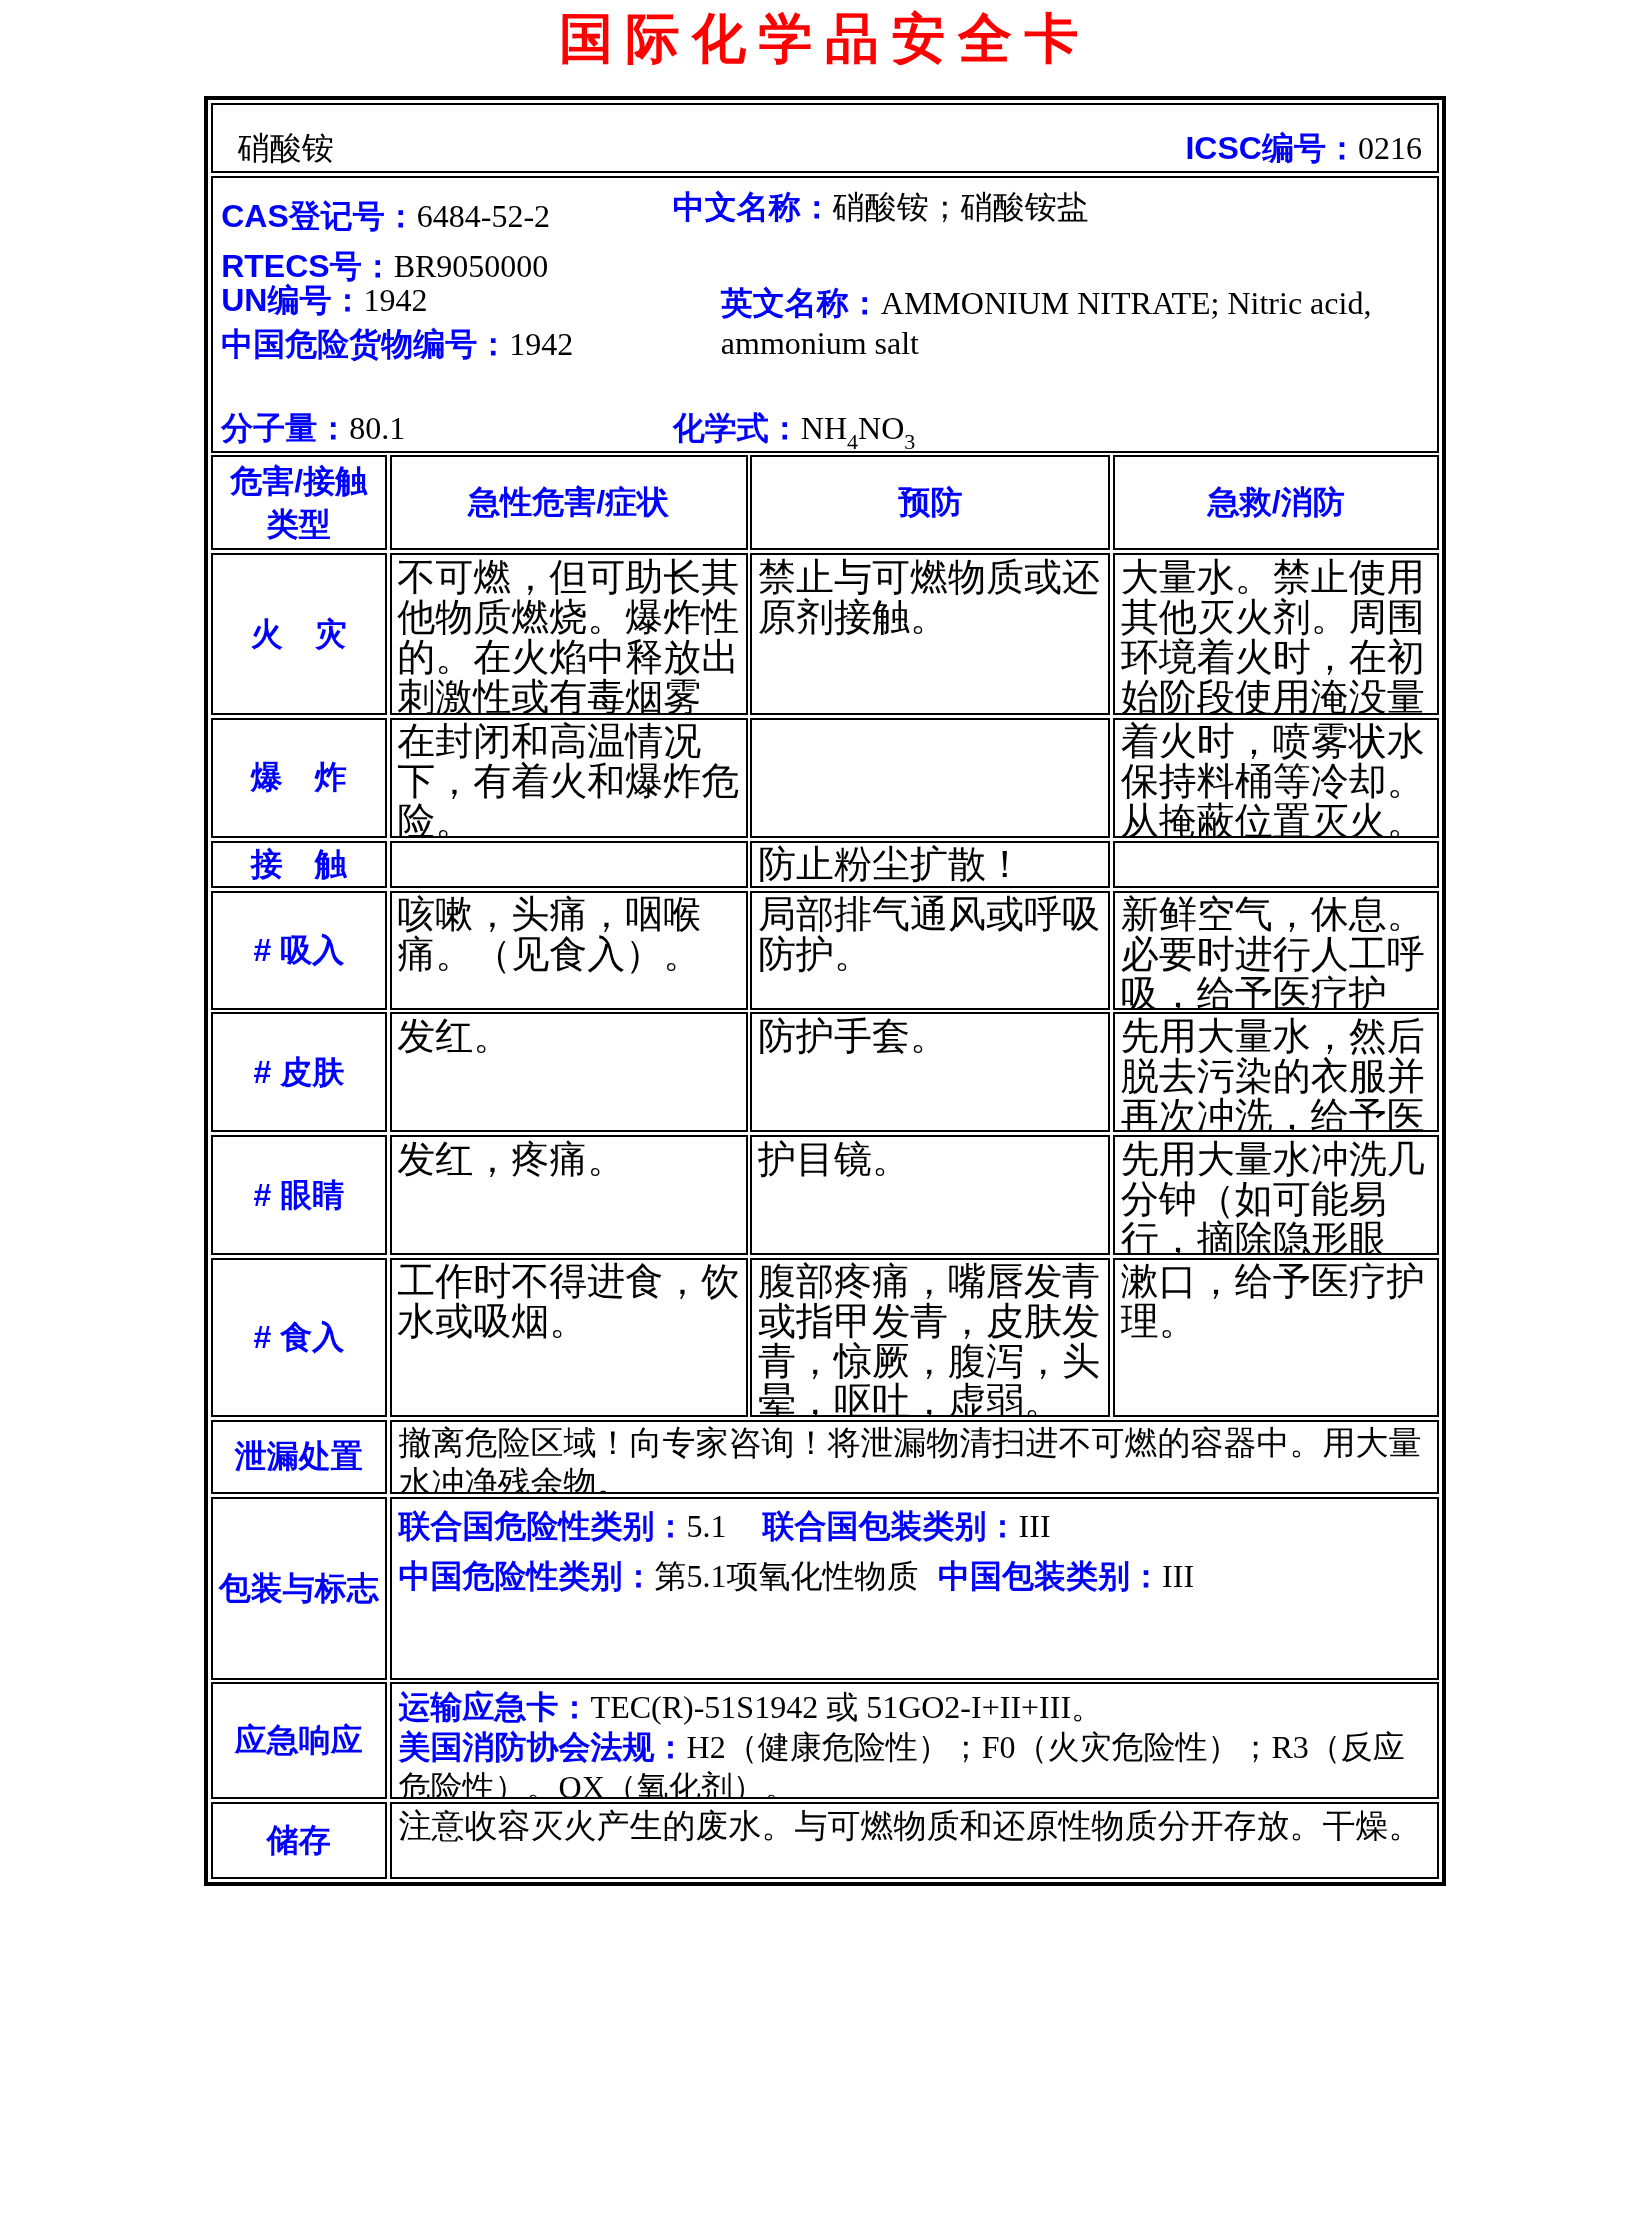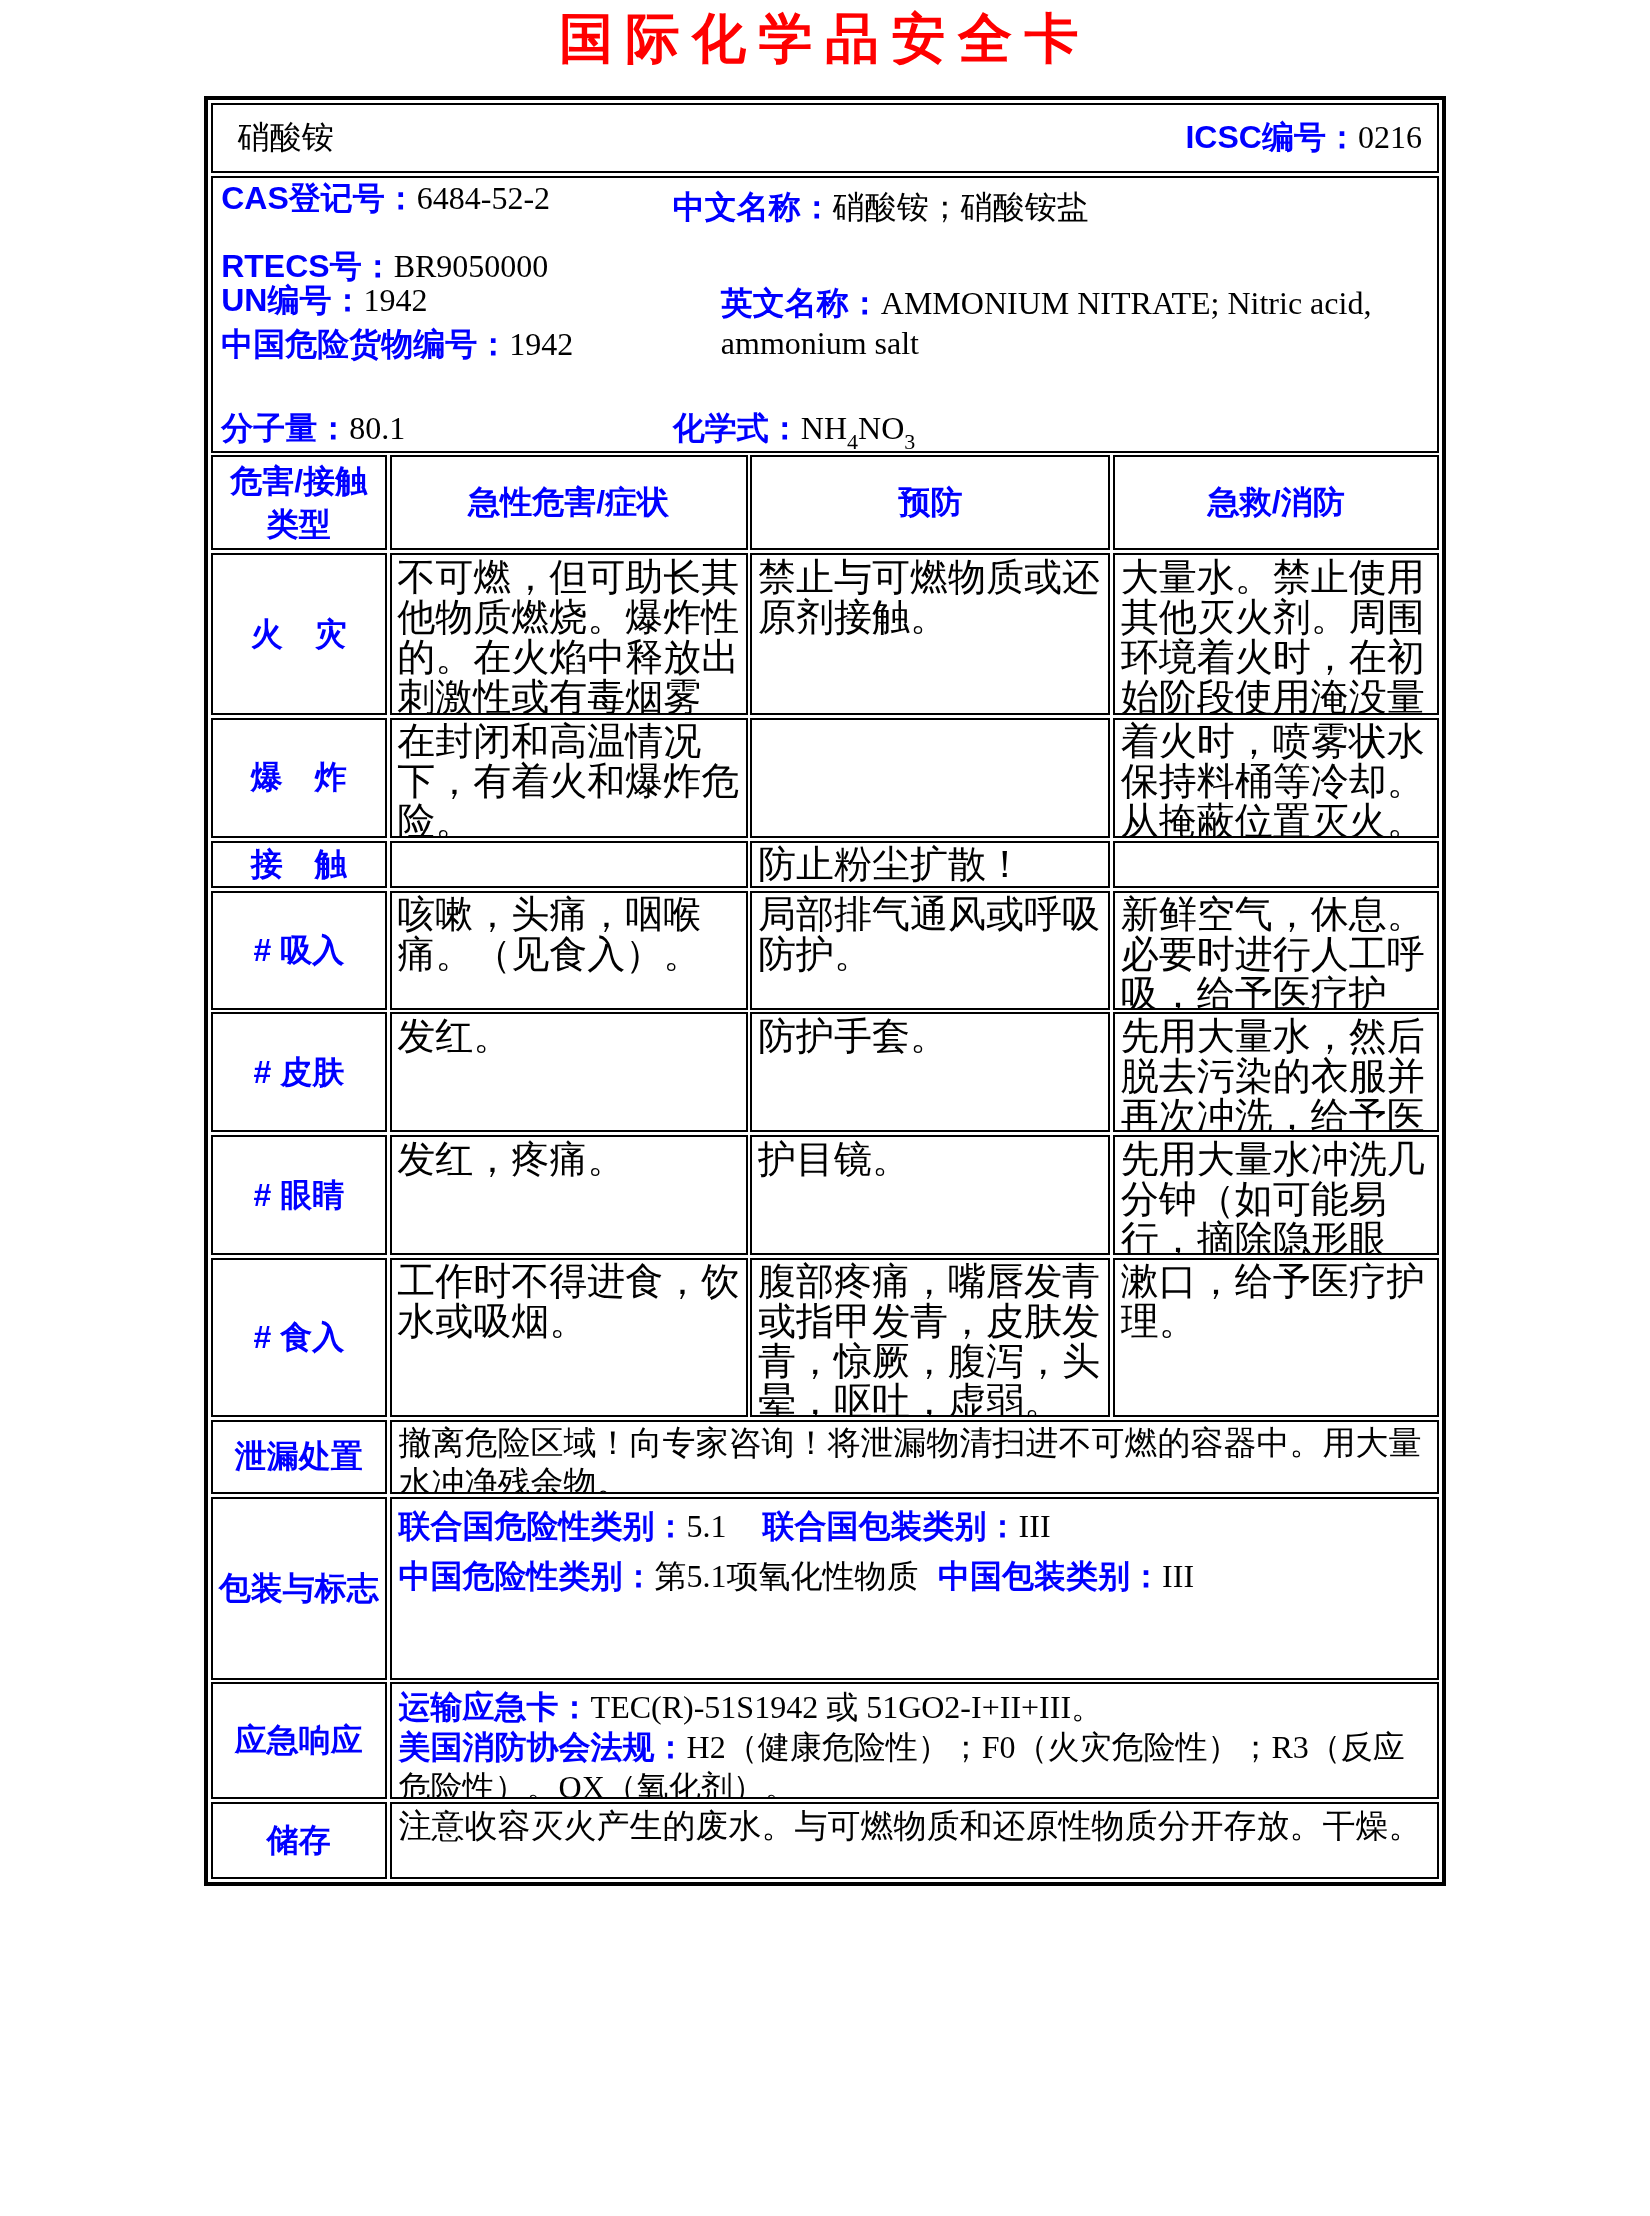--- a/index.html
+++ b/index.html
@@ -26,21 +26,21 @@
   .span-all { grid-column:1 / 5; }
   .span-rest { grid-column:2 / 5; }
 
   .blue-label {
     color:#0000ff; font-weight:bold;
     font-family:"Liberation Sans","DejaVu Sans",sans-serif;
   }
   .val { color:#000; font-family:"Liberation Serif","DejaVu Serif",serif; }
 
   
-  .name-row { display:flex; align-items:center; justify-content:space-between;
+  .name-row { display:flex; align-items:flex-end; justify-content:space-between;
               font-size:32px; padding:0 15.3px 0 25px; }
   .name-row .icsc { white-space:nowrap; }
 
   
   .info-cell { position:relative; font-size:32px; line-height:40px; }
   .info-line { position:absolute; white-space:nowrap; }
   .info-left  { left:8.4px; }
   .info-right { left:460px; }
   .info-wrap  { white-space:normal; width:704px;margin-left:48px; }
   .chem-sub { font-size:22px; vertical-align:-9.8px; }
@@ -72,21 +72,21 @@
     <div class="grid">
 
       <div class="cell name-row span-all">
         <span class="val">硝酸铵</span>
         <span class="icsc">
           <span class="blue-label">ICSC编号：</span><span class="val">0216</span>
         </span>
       </div>
 
       <div class="cell info-cell span-all">
-        <div class="info-line info-left" style="top:0">
+        <div class="info-line info-left" style="top:18px">
           <span class="blue-label">CAS登记号：</span><span class="val">6484-52-2</span>
         </div>
         <div class="info-line info-left" style="top:68px">
           <span class="blue-label">RTECS号：</span><span class="val">BR9050000</span>
         </div>
         <div class="info-line info-left" style="top:102px">
           <span class="blue-label">UN编号：</span><span class="val">1942</span>
         </div>
         <div class="info-line info-left" style="top:146px">
           <span class="blue-label">中国危险货物编号：</span><span class="val">1942</span>

